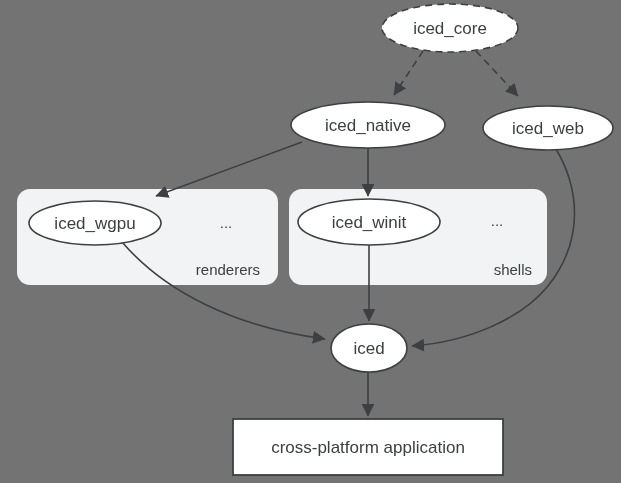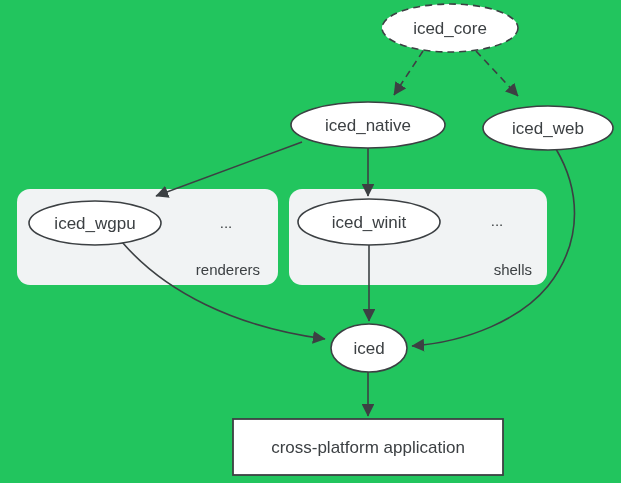--- a/index.html
+++ b/index.html
@@ -4,21 +4,21 @@
 <style>
   html, body {
     margin: 0;
     padding: 0;
     background: #ffffff;
   }
   #canvas {
     width: 621px;
     height: 483px;
     position: relative;
-    background: #22c55e;
+    background: #737373;
     font-family: "Liberation Sans", sans-serif;
   }
   svg { display: block; }
   .edge {
     fill: none;
     stroke: #3c4043;
     stroke-width: 1.6;
   }
   .edge.dashed {
     stroke-dasharray: 7 5;

